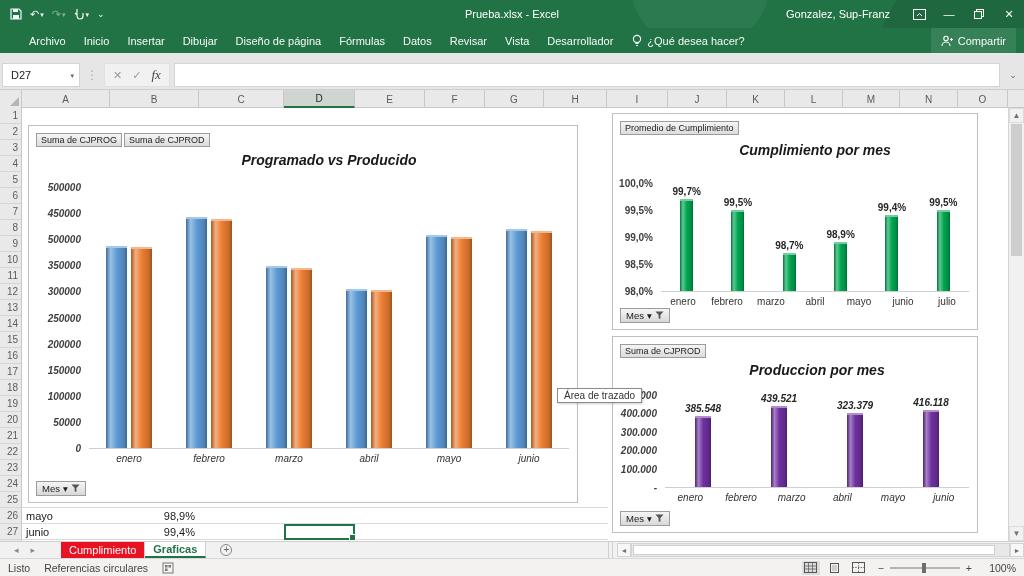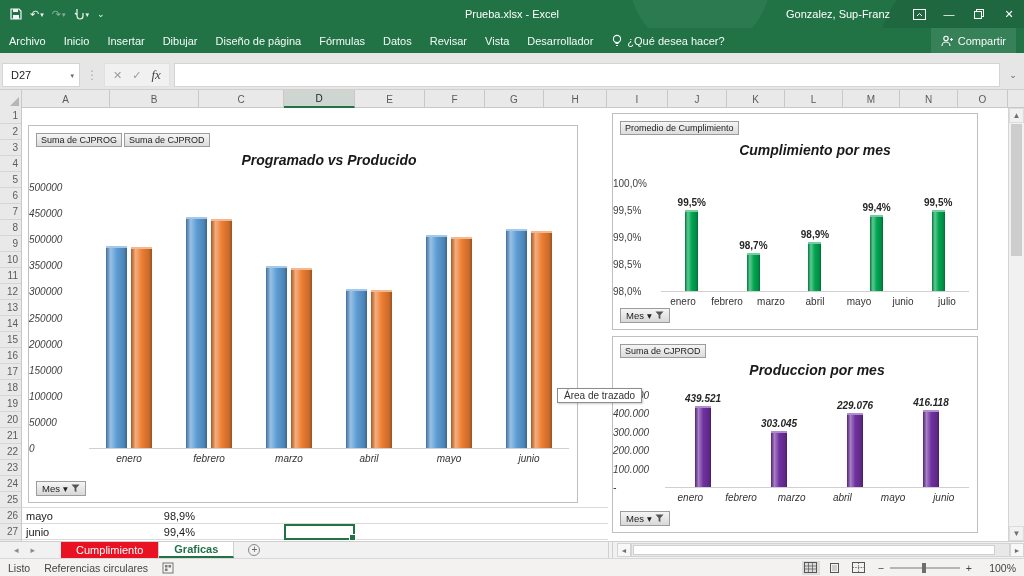--- a/index.html
+++ b/index.html
@@ -52,21 +52,21 @@
   .rowheaders { position:absolute; left:0; top:0; width:22px; height:100%; background:#e9e9e9; border-right:1px solid #c8c8c8; }
   .rowh { height:16px; display:flex; align-items:center; justify-content:flex-end; padding-right:3px; font-size:10px; color:#5b5b5b; border-bottom:1px solid #d5d5d5; }
   .gridline { position:absolute; height:1px; background:#dadada; }
   .cell { position:absolute; height:16px; line-height:16px; font-size:11px; color:#1a1a1a; padding:0 4px; }
 
   
   .chart { position:absolute; background:#fff; border:1px solid #bfbfbf; }
   .fieldbtns { position:absolute; top:7px; left:7px; display:flex; gap:2px; }
   .pivot-btn { background:linear-gradient(#f5f5f5,#dcdcdc); border:1px solid #9c9c9c; font-size:9px; color:#222; padding:1px 4px; white-space:nowrap; }
   .chart-title { position:absolute; text-align:center; font-weight:bold; font-style:italic; color:#1a1a1a; }
-  .ytick { position:absolute; text-align:left; font-size:10px; color:#404040; }
+  .ytick { position:absolute; text-align:right; font-size:10px; color:#404040;font-weight:bold; }
   .plot { position:absolute; display:flex; border-bottom:1px solid #d0d0d0; }
   .catcol { flex:1; position:relative; }
   .barsrow { position:absolute; bottom:0; left:0; right:0; display:flex; justify-content:center; align-items:flex-end; }
   .bar { position:relative; }
   .dlabel { position:absolute; left:-20px; right:-20px; text-align:center; font-size:10px; font-weight:600; color:#262626; white-space:nowrap; }
   .xlabels { position:absolute; display:flex; }
   .xlab { flex:1; text-align:center; font-size:10px; color:#333; }
   .mes-btn { position:absolute; left:7px; display:flex; align-items:center; gap:3px;
     background:linear-gradient(#f5f5f5,#d8d8d8); border:1px solid #9c9c9c; font-size:9.5px; color:#222; padding:1px 5px; }
 
@@ -78,21 +78,21 @@
 
   
   .vscroll { position:absolute; right:0; top:0; width:16px; height:433px; background:#f1f1f1; border-left:1px solid #d4d4d4; }
   .vs-arrow { height:15px; display:flex; align-items:center; justify-content:center; font-size:8px; color:#707070; background:#f1f1f1; border:1px solid #dcdcdc; }
   .vs-arrow.bottom { position:absolute; bottom:0; left:0; right:0; }
   .vs-thumb { position:absolute; top:16px; left:2px; right:2px; height:132px; background:#cdcdcd; }
 
   
   .tabbar { height:17px; background:#f1f1f1; border-top:1px solid #cfcfcf; display:flex; align-items:stretch; font-size:11px; position:relative; }
   .tabnav { display:flex; align-items:center; gap:12px; padding:0 10px 0 14px; color:#8a8a8a; font-size:9px; }
-  .sheettab { display:flex; align-items:center; padding:0 15px; border-right:1px solid #cfcfcf; color:#333; }
+  .sheettab { display:flex; align-items:center; padding:0 8px; border-right:1px solid #cfcfcf; color:#333; }
   .sheettab.active { background:#fff; color:#217346; font-weight:bold; border-bottom:2px solid #217346; }
   .addsheet { display:flex; align-items:center; margin-left:14px; color:#666; }
   .addsheet .circ { width:12px; height:12px; border:1px solid #888; border-radius:50%; font-size:10px; line-height:10px; text-align:center; color:#666; }
   .hscroll { position:absolute; right:0; top:0; height:16px; width:416px; display:flex; align-items:center; background:#f1f1f1; }
   .hs-split { width:5px; height:100%; border-left:1px solid #cfcfcf; border-right:1px solid #cfcfcf; margin-right:4px; }
   .hs-arrow { width:14px; height:14px; border:1px solid #d4d4d4; background:#f7f7f7; display:flex; align-items:center; justify-content:center; font-size:7px; color:#707070; }
   .hs-track { flex:1; height:14px; background:#e8e8e8; border:1px solid #d4d4d4; position:relative; }
   .hs-thumb { position:absolute; left:1px; top:1px; bottom:1px; width:96%; background:#ffffff; border:1px solid #cfcfcf; }
 
   
@@ -148,21 +148,21 @@
         <svg width="10" height="10" viewBox="0 0 10 10">
             <rect x="2.5" y="0.5" width="7" height="7" fill="none" stroke="#fff"></rect>
             <rect x="0.5" y="2.5" width="7" height="7" fill="#217346" stroke="#fff"></rect>
           </svg>
       </span>
       <span class="tb-ctl">✕</span>
     </div>
   </div>
 
   <div class="ribbonrow">
-    <span id="ribbon-tabs" style="display:flex;">
+    <span id="ribbon-tabs" style="display:flex;margin-left:20px;">
         <span class="rtab">Archivo</span>
         <span class="rtab">Inicio</span>
         <span class="rtab">Insertar</span>
         <span class="rtab">Dibujar</span>
         <span class="rtab">Diseño de página</span>
         <span class="rtab">Fórmulas</span>
         <span class="rtab">Datos</span>
         <span class="rtab">Revisar</span>
         <span class="rtab">Vista</span>
         <span class="rtab">Desarrollador</span>
@@ -336,20 +336,26 @@
             <span class="pivot-btn">Promedio de Cumplimiento</span>
           </div>
           <div class="chart-title" style="left: 48px; width: 308px; top: 28px; font-size: 14px;">Cumplimiento por mes</div>
           <div class="ytick" style="left: 0px; width: 40px; top: 64px;">100,0%</div>
           <div class="ytick" style="left: 0px; width: 40px; top: 91px;">99,5%</div>
           <div class="ytick" style="left: 0px; width: 40px; top: 118px;">99,0%</div>
           <div class="ytick" style="left: 0px; width: 40px; top: 145px;">98,5%</div>
           <div class="ytick" style="left: 0px; width: 40px; top: 172px;">98,0%</div>
           <div class="plot" style="left: 48px; top: 70px; width: 308px; height: 108px;">
             <div class="catcol">
+              <div class="dlabel" style="bottom: 94px;">99,7%</div>
+              <div class="barsrow" style="gap: 0px;">
+                <div class="bar" style="width: 13px; height: 92px; background: linear-gradient(90deg, rgb(0, 120, 58) 0%, rgb(97, 200, 147) 22%, rgb(0, 166, 81) 52%, rgb(0, 141, 69) 86%, rgb(0, 108, 53) 100%); border-top: 2px solid rgb(115, 206, 159);"></div>
+              </div>
+            </div>
+            <div class="catcol">
               <div class="dlabel" style="bottom: 83px;">99,5%</div>
               <div class="barsrow" style="gap: 0px;">
                 <div class="bar" style="width: 13px; height: 81px; background: linear-gradient(90deg, rgb(0, 120, 58) 0%, rgb(97, 200, 147) 22%, rgb(0, 166, 81) 52%, rgb(0, 141, 69) 86%, rgb(0, 108, 53) 100%); border-top: 2px solid rgb(115, 206, 159);"></div>
               </div>
             </div>
             <div class="catcol">
               <div class="dlabel" style="bottom: 40px;">98,7%</div>
               <div class="barsrow" style="gap: 0px;">
                 <div class="bar" style="width: 13px; height: 38px; background: linear-gradient(90deg, rgb(0, 120, 58) 0%, rgb(97, 200, 147) 22%, rgb(0, 166, 81) 52%, rgb(0, 141, 69) 86%, rgb(0, 108, 53) 100%); border-top: 2px solid rgb(115, 206, 159);"></div>
               </div>
@@ -396,33 +402,33 @@
           </div>
           <div class="chart-title" style="left: 52px; width: 304px; top: 25px; font-size: 14px;">Produccion por mes</div>
           <div class="ytick" style="left: 0px; width: 44px; top: 53px; font-style: italic;">500.000</div>
           <div class="ytick" style="left: 0px; width: 44px; top: 71.4px; font-style: italic;">400.000</div>
           <div class="ytick" style="left: 0px; width: 44px; top: 89.8px; font-style: italic;">300.000</div>
           <div class="ytick" style="left: 0px; width: 44px; top: 108.2px; font-style: italic;">200.000</div>
           <div class="ytick" style="left: 0px; width: 44px; top: 126.6px; font-style: italic;">100.000</div>
           <div class="ytick" style="left: 0px; width: 44px; top: 145px; font-style: italic;">-</div>
           <div class="plot" style="left: 52px; top: 59px; width: 304px; height: 92px;">
             <div class="catcol">
+              <div class="dlabel" style="bottom: 73px; font-style: italic; font-weight: bold;">385.548</div>
+              <div class="barsrow" style="gap: 0px;">
+                <div class="bar" style="width: 16px; height: 71px; background: linear-gradient(90deg, rgb(81, 35, 115) 0%, rgb(166, 127, 196) 22%, rgb(112, 48, 160) 52%, rgb(95, 41, 136) 86%, rgb(73, 31, 104) 100%); border-top: 2px solid rgb(176, 141, 203);"></div>
+              </div>
+            </div>
+            <div class="catcol">
               <div class="dlabel" style="bottom: 83px; font-style: italic; font-weight: bold;">439.521</div>
               <div class="barsrow" style="gap: 0px;">
                 <div class="bar" style="width: 16px; height: 81px; background: linear-gradient(90deg, rgb(81, 35, 115) 0%, rgb(166, 127, 196) 22%, rgb(112, 48, 160) 52%, rgb(95, 41, 136) 86%, rgb(73, 31, 104) 100%); border-top: 2px solid rgb(176, 141, 203);"></div>
               </div>
             </div>
             <div class="catcol">
-              <div class="dlabel" style="bottom: 58px; font-style: italic; font-weight: bold;">303.045</div>
-              <div class="barsrow" style="gap: 0px;">
-                <div class="bar" style="width: 16px; height: 56px; background: linear-gradient(90deg, rgb(81, 35, 115) 0%, rgb(166, 127, 196) 22%, rgb(112, 48, 160) 52%, rgb(95, 41, 136) 86%, rgb(73, 31, 104) 100%); border-top: 2px solid rgb(176, 141, 203);"></div>
-              </div>
-            </div>
-            <div class="catcol">
-              <div class="dlabel" style="bottom: 76px; font-style: italic; font-weight: bold;">229.076</div>
+              <div class="dlabel" style="bottom: 76px; font-style: italic; font-weight: bold;">323.379</div>
               <div class="barsrow" style="gap: 0px;">
                 <div class="bar" style="width: 16px; height: 74px; background: linear-gradient(90deg, rgb(81, 35, 115) 0%, rgb(166, 127, 196) 22%, rgb(112, 48, 160) 52%, rgb(95, 41, 136) 86%, rgb(73, 31, 104) 100%); border-top: 2px solid rgb(176, 141, 203);"></div>
               </div>
             </div>
             <div class="catcol">
               <div class="dlabel" style="bottom: 79px; font-style: italic; font-weight: bold;">416.118</div>
               <div class="barsrow" style="gap: 0px;">
                 <div class="bar" style="width: 16px; height: 77px; background: linear-gradient(90deg, rgb(81, 35, 115) 0%, rgb(166, 127, 196) 22%, rgb(112, 48, 160) 52%, rgb(95, 41, 136) 86%, rgb(73, 31, 104) 100%); border-top: 2px solid rgb(176, 141, 203);"></div>
               </div>
             </div>

